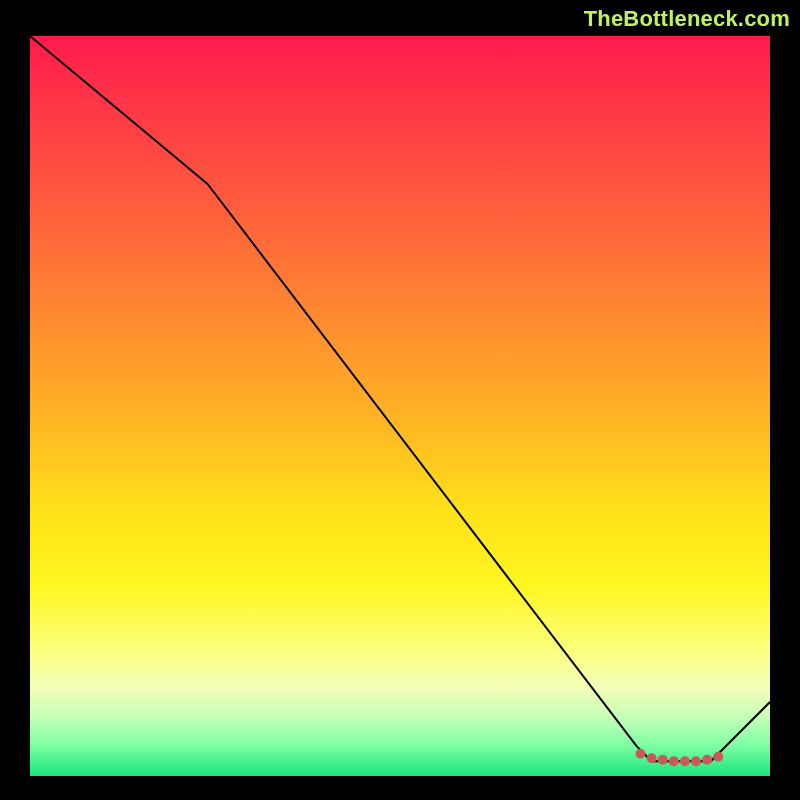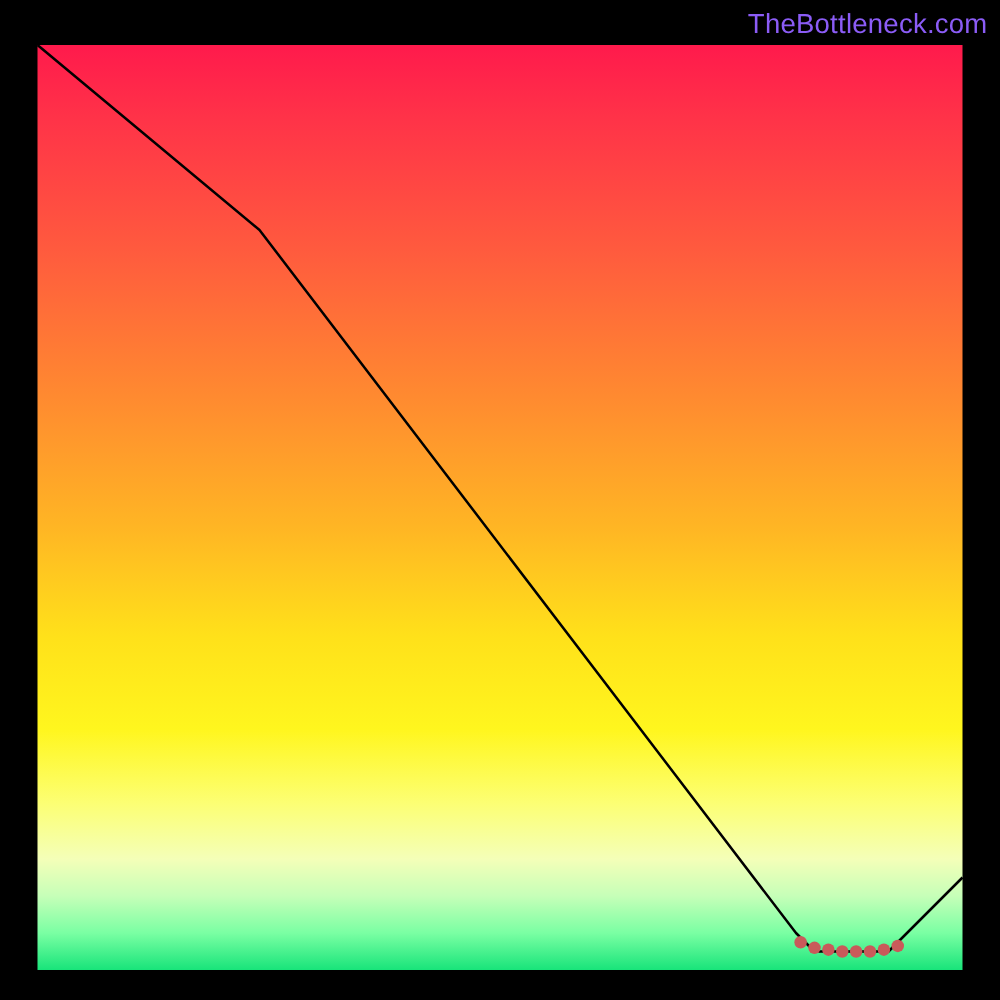--- a/index.html
+++ b/index.html
@@ -14,23 +14,23 @@
   .stage {
     position: relative;
     width: 800px;
     height: 800px;
     background: #000;
   }
   .watermark {
     position: absolute;
     top: 6px;
     right: 10px;
-    color: #8b5cf6;
+    color: #bef264;
     font-size: 22px;
-    font-weight: 400;
+    font-weight: 700;
     letter-spacing: 0.2px;
     user-select: none;
   }
   .plot {
     position: absolute;
     left: 30px;
     top: 36px;
     width: 740px;
     height: 740px;
     

